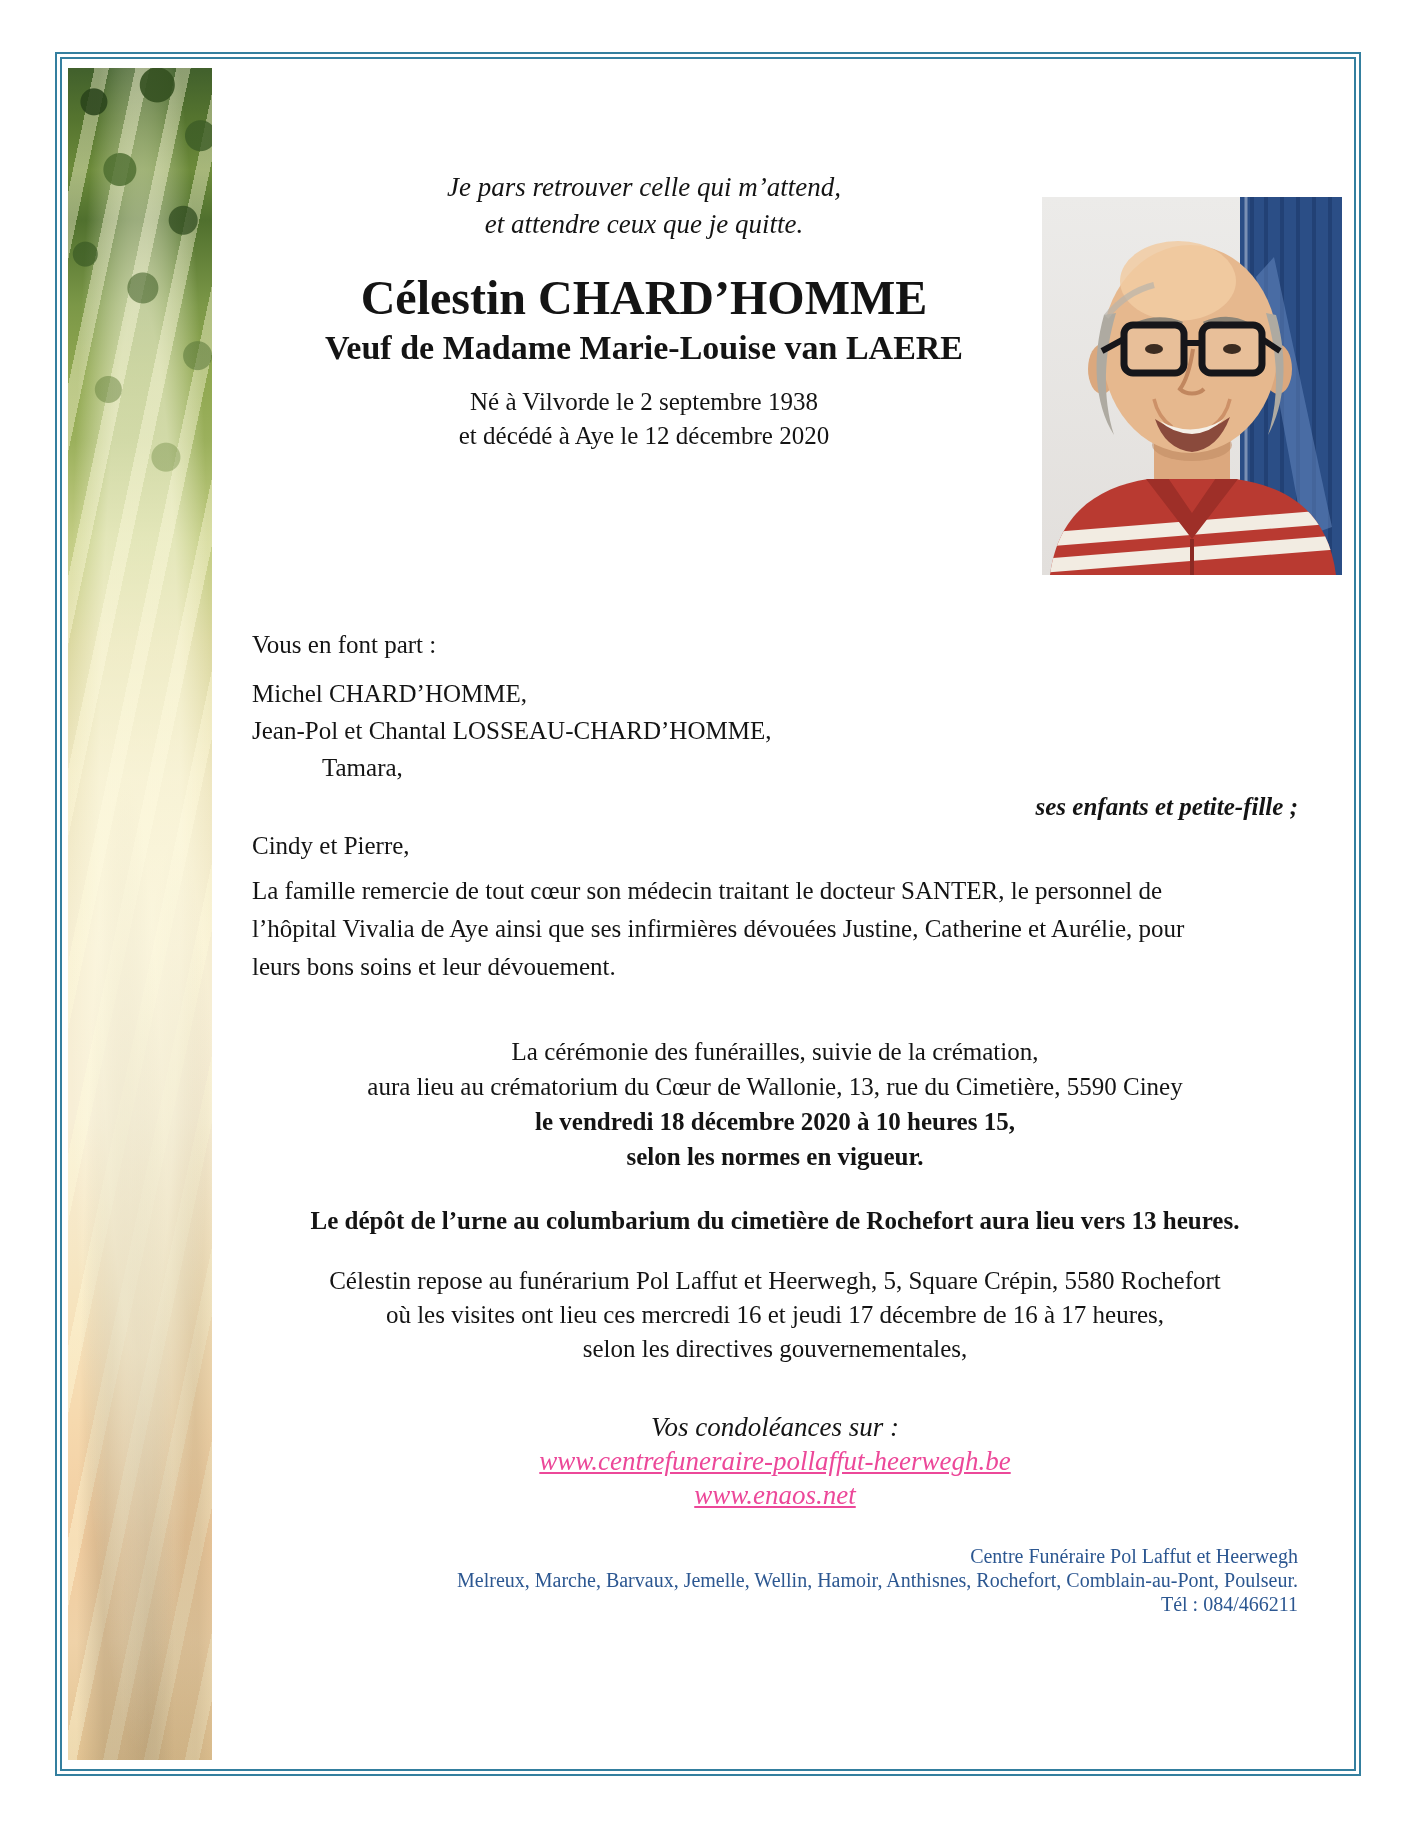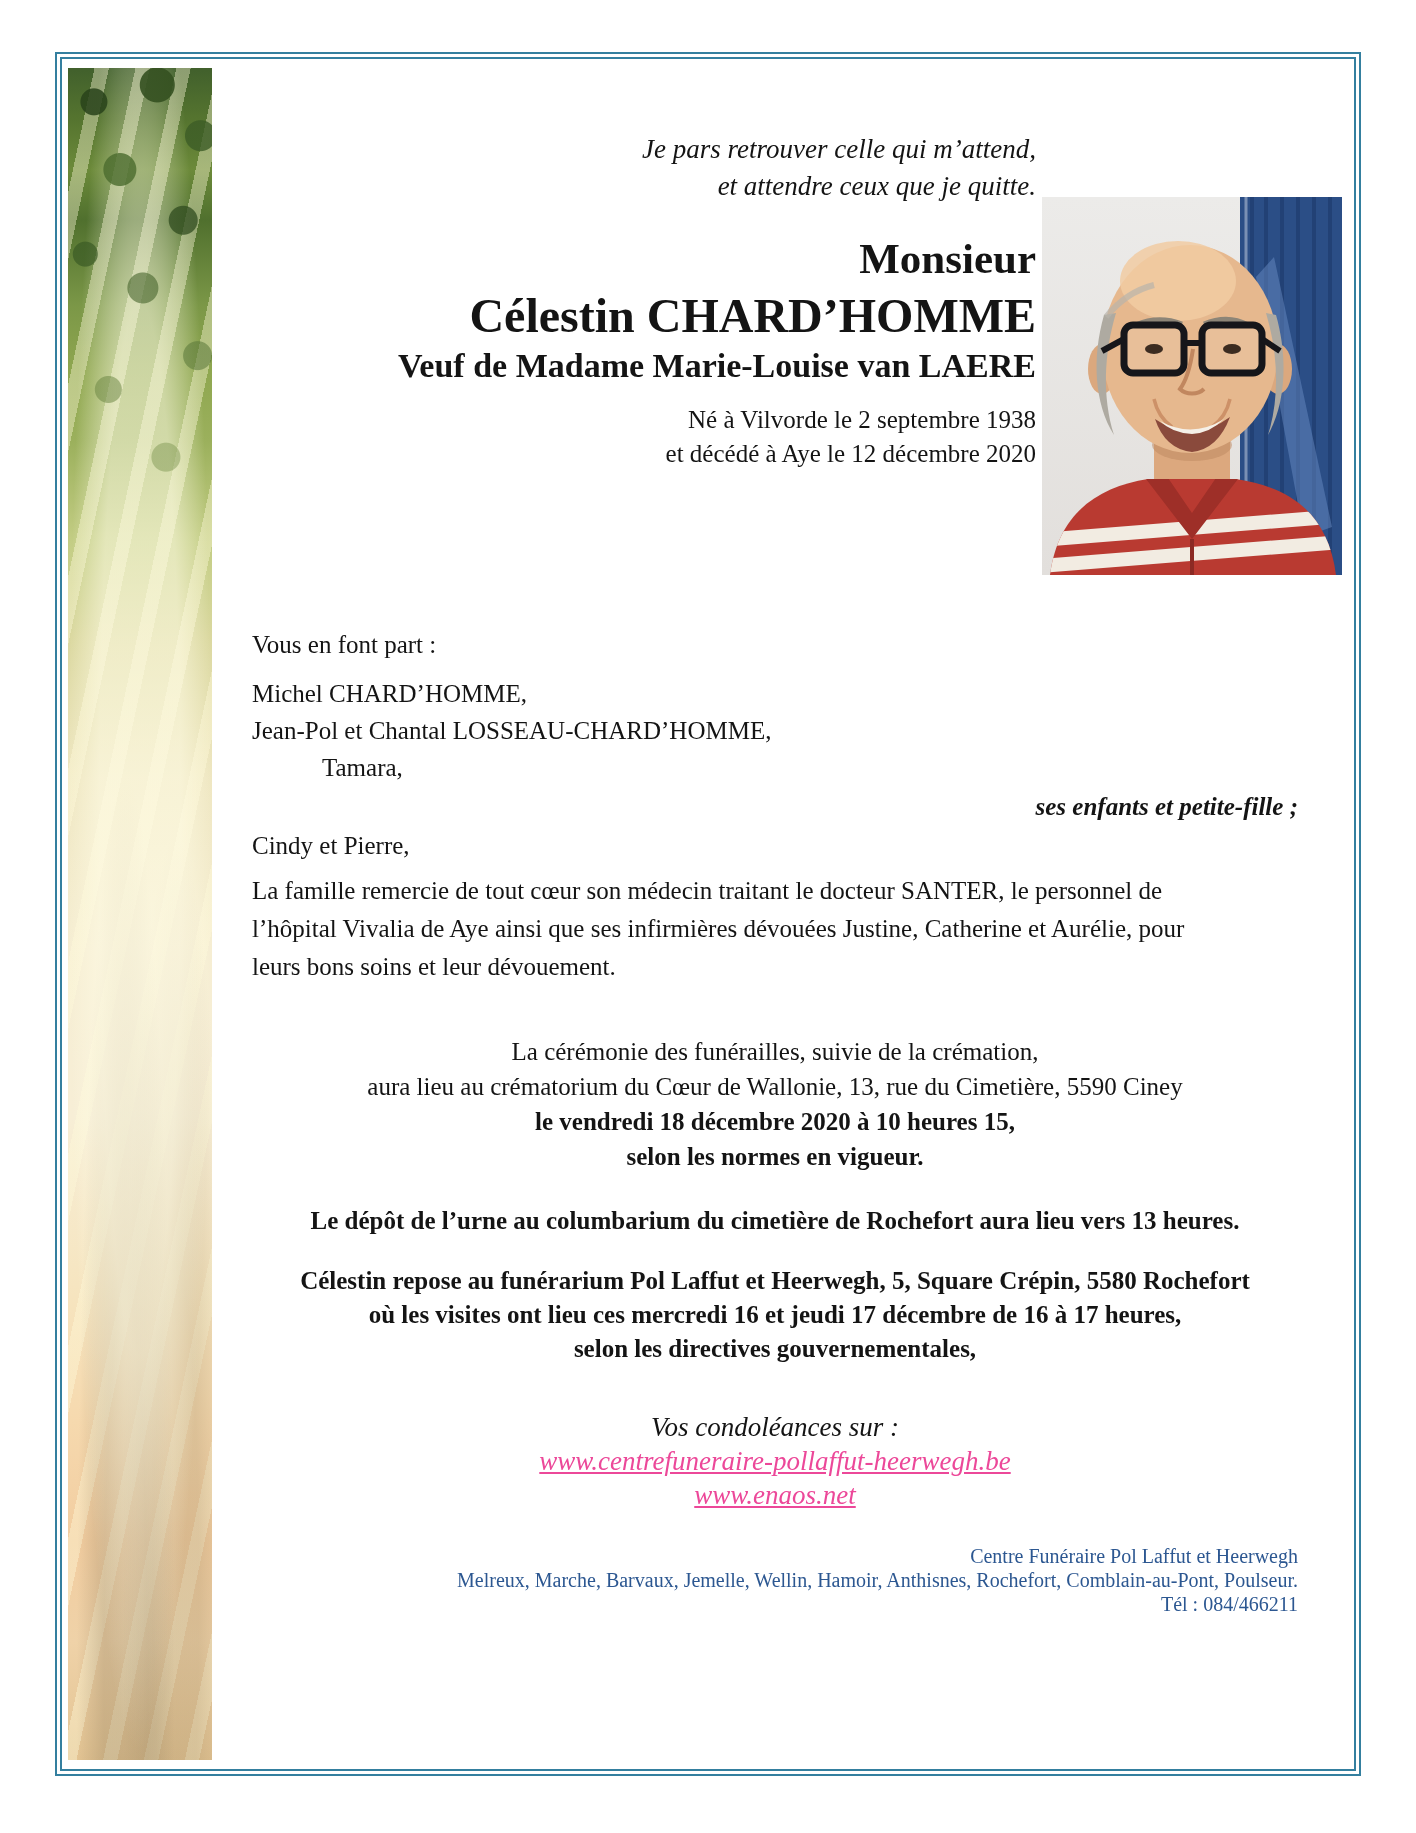--- a/index.html
+++ b/index.html
@@ -43,21 +43,21 @@
       radial-gradient(ellipse at 50% 45%, rgba(255,252,230,.55) 0 40%, transparent 70%),
       radial-gradient(ellipse at 40% 96%, rgba(150,130,96,.35) 0 18%, transparent 40%),
       radial-gradient(ellipse at 75% 90%, rgba(160,138,100,.3) 0 15%, transparent 35%);
   }
   
   .content{
     position:absolute;left:150px;top:0;right:0;bottom:0;
     padding:0 56px 0 40px;box-sizing:border-box;
   }
   .header-row{display:flex;align-items:flex-start;}
-  .header-texts{flex:1;text-align:right;padding-top:72px;}
+  .header-texts{flex:1;text-align:center;padding-top:110px;}
   .quote{font-style:italic;font-size:27px;line-height:37px;}
   .title-block{margin-top:26px;font-weight:bold;}
   .title-prefix{font-size:43px;line-height:56px;}
   .title-name{font-size:48px;line-height:58px;}
   .subtitle{font-size:34px;line-height:42px;font-weight:bold;}
   .dates{margin-top:16px;font-size:25px;line-height:34px;}
   .photo{
     flex:none;width:300px;height:378px;margin:138px -44px 0 6px;
     overflow:hidden;
   }
@@ -65,21 +65,21 @@
   .family{margin-top:56px;font-size:25px;}
   .family-intro{margin:0 0 16px 0;}
   .family-line{line-height:37px;}
   .indent{padding-left:70px;}
   .relation{font-weight:bold;font-style:italic;text-align:right;line-height:37px;margin:2px 0;}
   
   .thanks{margin-top:8px;font-size:25px;line-height:38px;}
   .ceremony{margin-top:48px;text-align:center;font-size:25px;line-height:35px;}
   .bold{font-weight:bold;}
   .urn{margin-top:30px;text-align:center;font-size:25px;line-height:34px;font-weight:bold;}
-  .visits{margin-top:26px;text-align:center;font-size:25px;line-height:34px;font-weight:bold;}
+  .visits{margin-top:26px;text-align:center;font-size:25px;line-height:34px;font-weight:normal;}
   .condolences{margin-top:44px;text-align:center;font-style:italic;font-size:27px;line-height:34px;}
   .condolences .link{
     display:block;color:#ec4899;text-decoration:underline;cursor:pointer;
   }
   .footer{margin-top:32px;text-align:right;color:#2c5791;font-size:20px;line-height:24px;}
 </style>
 </head>
 <body>
 
 <div id="frame">
@@ -89,21 +89,20 @@
 
     <div class="content">
 
       <div class="header-row">
         <div class="header-texts">
           <div class="quote">
             <div>Je pars retrouver celle qui m’attend,</div>
             <div>et attendre ceux que je quitte.</div>
           </div>
           <div class="title-block">
-            <div class="title-prefix">Monsieur</div>
             <div class="title-name">Célestin CHARD’HOMME</div>
             <div class="subtitle">Veuf de Madame Marie-Louise van LAERE</div>
           </div>
           <div class="dates">
             <div>Né à Vilvorde le 2 septembre 1938</div>
             <div>et décédé à Aye le 12 décembre 2020</div>
           </div>
         </div>
 
         <div class="photo">

